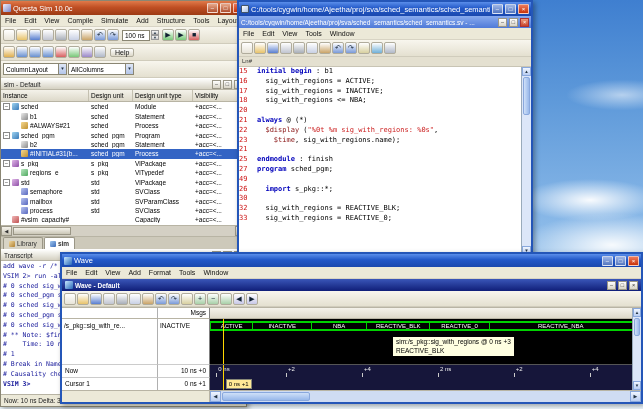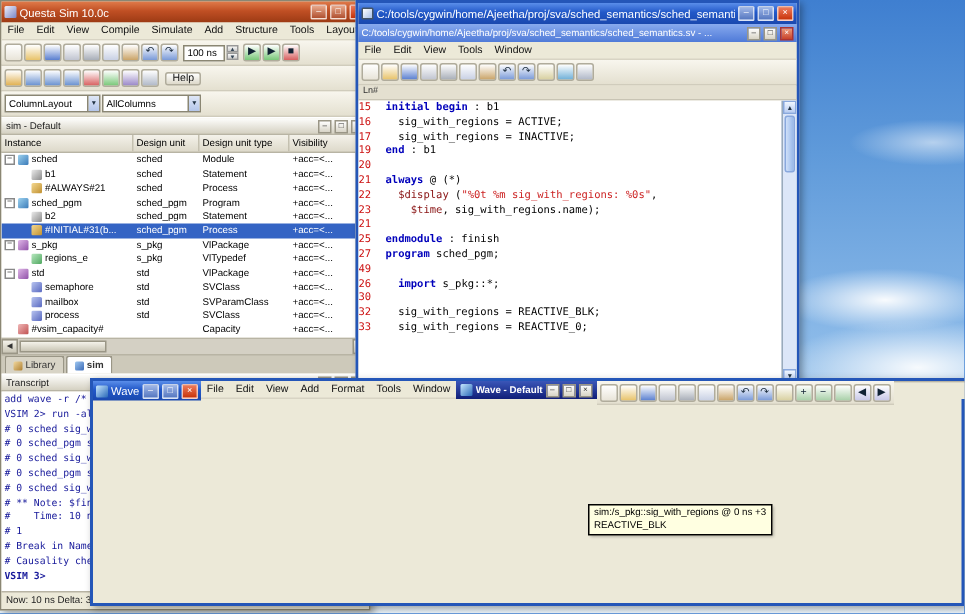--- a/index.html
+++ b/index.html
@@ -93,21 +93,21 @@
 .tok-p{color:#000}
 .tok-s{color:#881111}
 .tok-t{color:#cc2222}
 .vscroll{width:10px;flex:0 0 auto;background:#dce6f8;border-left:1px solid #9ab;display:flex;flex-direction:column}
 .vs-btn{height:9px;font-size:4.5px;line-height:8px;text-align:center;color:#234;background:linear-gradient(180deg,#f0f6ff,#b9cdf2);border:1px solid #89a8dd;flex:0 0 auto}
 .vthumb{height:38px;margin:1px;background:linear-gradient(90deg,#cfe0f8,#98b8ea);border:1px solid #89a8dd;border-radius:2px;flex:0 0 auto}
 .vthumb.small{height:18px}
 .vs-bottom{margin-top:auto}
 
 
-.wave-win{left:60px;top:252px;width:583px;height:152px;background:#ece9d8;border:2px solid #2456b8;display:flex;flex-direction:row}
+.wave-win{left:60px;top:252px;width:583px;height:152px;background:#ece9d8;border:2px solid #2456b8;display:flex;flex-direction:column}
 .wave-win .titlebar{height:13px}
 .wv-pane-header{height:12px;background:linear-gradient(180deg,#3a56b8,#101e78);display:flex;align-items:center;padding:0 3px;gap:2px;flex:0 0 auto}
 .wv-pane-header .ph-title{color:#fff;font-size:6.5px;font-weight:bold;flex:1;white-space:nowrap;overflow:hidden}
 .wave-win .toolbar{height:16px}
 .wave-body{flex:1;background:#fff;overflow:hidden;border-top:1px solid #b8b4a4;display:grid;grid-template-columns:96px 52px 1fr 9px;grid-template-rows:11px 14px 1fr 13px 13px}
 .wb-cell{position:relative;overflow:hidden}
 .hdr{background:linear-gradient(180deg,#f4f2ea,#ddd9ca);border-bottom:1px solid #b8b4a4;font-size:6.5px;line-height:10px}
 .msgs{text-align:right;padding-right:3px}
 .nc{border-right:1px solid #b0b0b0;background:#fff}
 .vc{border-right:1px solid #808080;background:#fff}
@@ -425,21 +425,21 @@
           <span class="tbi" style="background: linear-gradient(rgb(255, 255, 255), rgb(112, 176, 216));"></span>
           <span class="tbi" style="background: linear-gradient(rgb(255, 255, 255), rgb(176, 184, 200));"></span>
         </span>
     </div>
     <div class="ln-header">Ln#</div>
     <div class="code-wrap">
       <div class="code-area">
           <div class="code-line"><span class="gutter-num">15</span><span class="code-text"><span class="tok-k">initial</span><span class="tok-p"> </span><span class="tok-k">begin</span><span class="tok-p"> : b1</span></span></div>
           <div class="code-line"><span class="gutter-num">16</span><span class="code-text"><span class="tok-p">  sig_with_regions = ACTIVE;</span></span></div>
           <div class="code-line"><span class="gutter-num">17</span><span class="code-text"><span class="tok-p">  sig_with_regions = INACTIVE;</span></span></div>
-          <div class="code-line"><span class="gutter-num">19</span><span class="code-text"><span class="tok-k">end</span><span class="tok-p"> : b1</span></span></div>
+          <div class="code-line"><span class="gutter-num">18</span><span class="code-text"><span class="tok-p">  sig_with_regions &lt;= NBA;</span></span></div>
           <div class="code-line"><span class="gutter-num">20</span><span class="code-text"></span></div>
           <div class="code-line"><span class="gutter-num">21</span><span class="code-text"><span class="tok-k">always</span><span class="tok-p"> @ (*)</span></span></div>
           <div class="code-line"><span class="gutter-num">22</span><span class="code-text"><span class="tok-p">  </span><span class="tok-s">$display</span><span class="tok-p"> (</span><span class="tok-t">"%0t %m sig_with_regions: %0s"</span><span class="tok-p">,</span></span></div>
           <div class="code-line"><span class="gutter-num">23</span><span class="code-text"><span class="tok-p">    </span><span class="tok-s">$time</span><span class="tok-p">, sig_with_regions.name);</span></span></div>
           <div class="code-line"><span class="gutter-num">21</span><span class="code-text"></span></div>
           <div class="code-line"><span class="gutter-num">25</span><span class="code-text"><span class="tok-k">endmodule</span><span class="tok-p"> : finish</span></span></div>
           <div class="code-line"><span class="gutter-num">27</span><span class="code-text"><span class="tok-k">program</span><span class="tok-p"> sched_pgm;</span></span></div>
           <div class="code-line"><span class="gutter-num">49</span><span class="code-text"></span></div>
           <div class="code-line"><span class="gutter-num">26</span><span class="code-text"><span class="tok-p">  </span><span class="tok-k">import</span><span class="tok-p"> s_pkg::*;</span></span></div>
           <div class="code-line"><span class="gutter-num">30</span><span class="code-text"></span></div>

